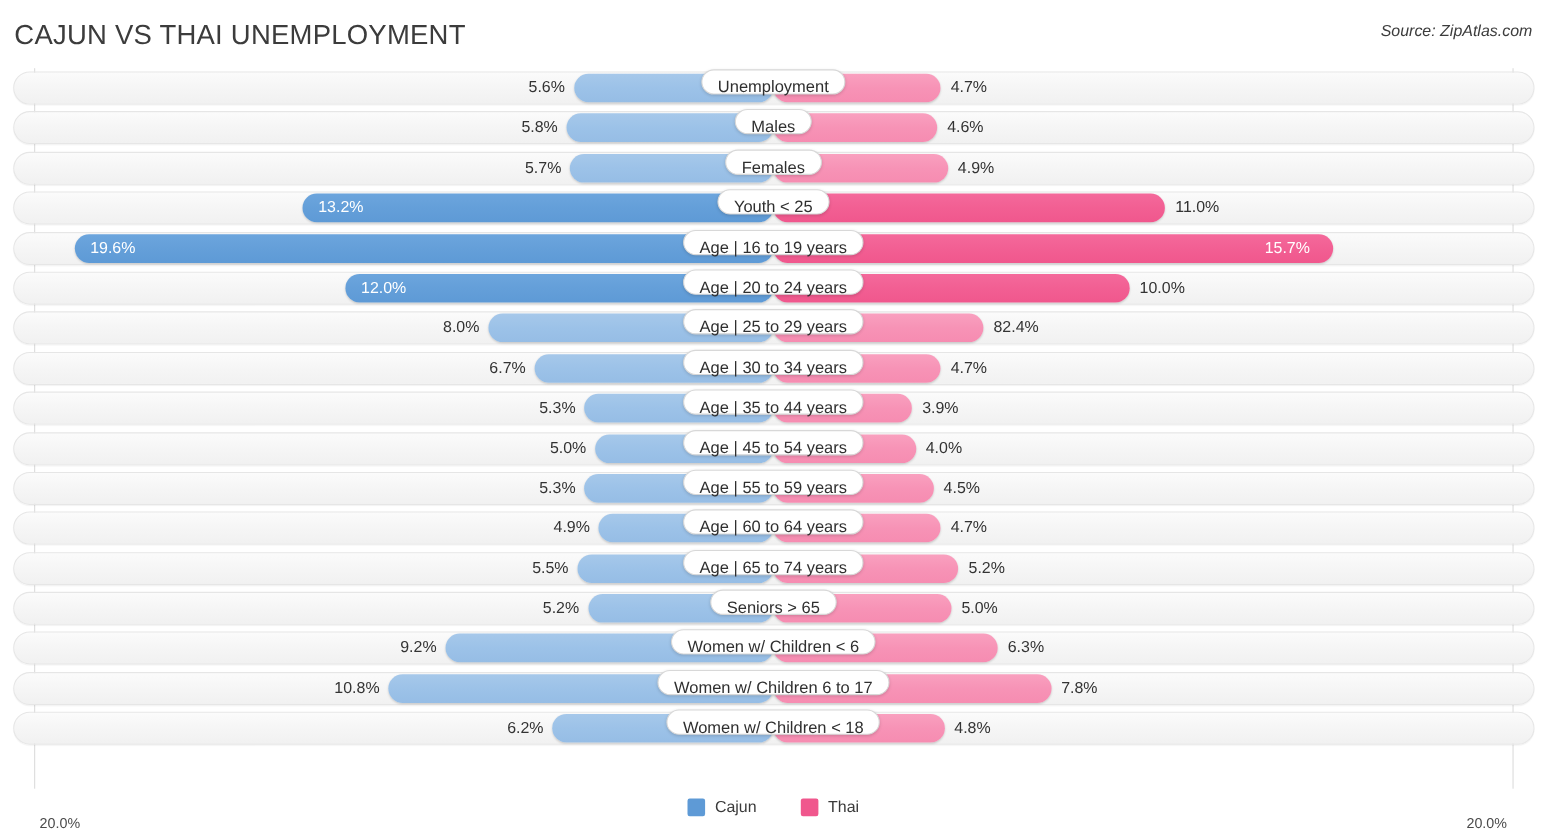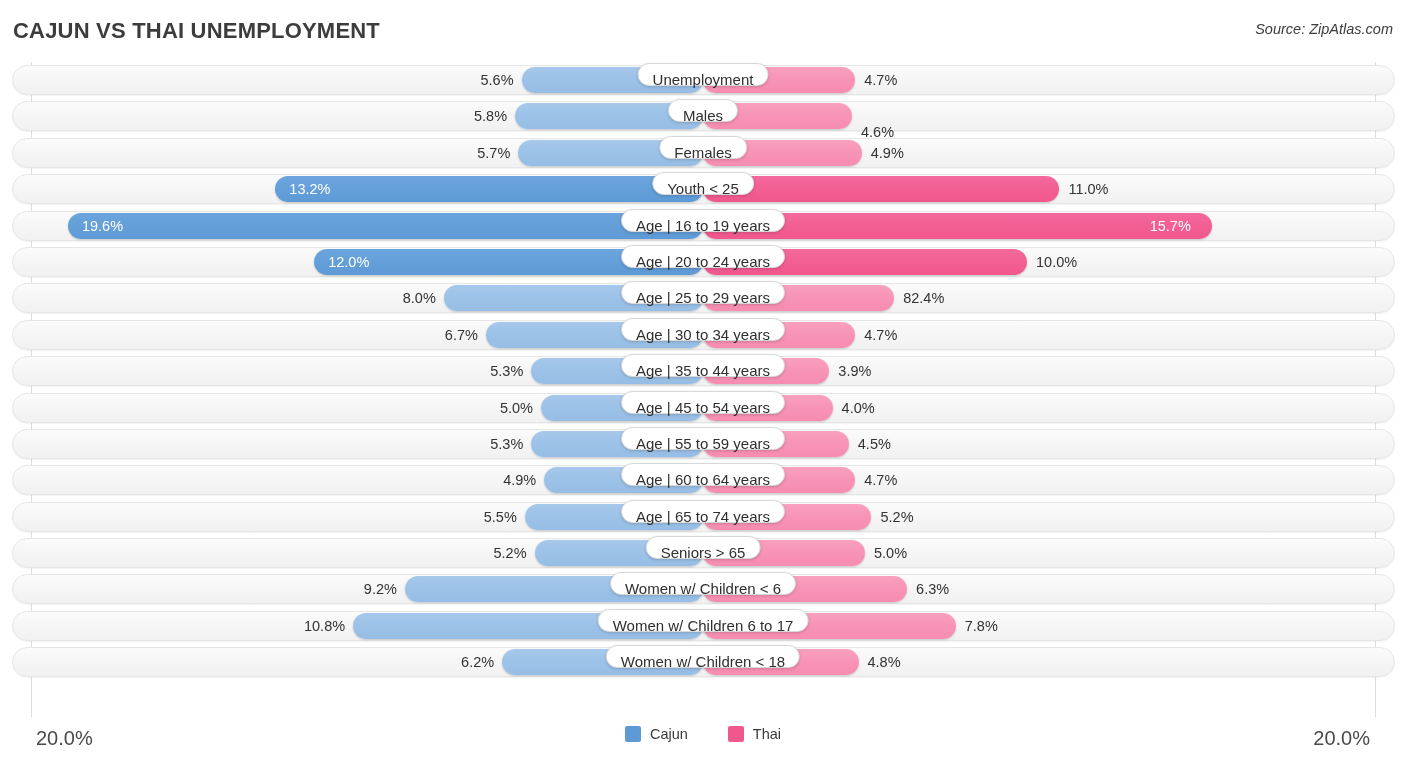--- a/index.html
+++ b/index.html
@@ -19,24 +19,24 @@
 
   
   .header {
     position: absolute;
     top: 0; left: 0; right: 0;
     height: 62px;
   }
   .chart-title {
     position: absolute;
     left: 13px; top: 18px;
-    font-size: 22px;
+    font-size: 25px;
     letter-spacing: 0.2px;
     color: #3c3c3c;
-    font-weight: 700;
+    font-weight: 400;
     white-space: nowrap;
   }
   .source {
     position: absolute;
     right: 13px; top: 21px;
     font-size: 14.5px;
     font-style: italic;
     color: #3c3c3c;
     white-space: nowrap;
   }
@@ -141,22 +141,22 @@
 
   
   .footer {
     position: absolute;
     left: 0; top: 717px;
     width: 1406px;
     height: 40px;
   }
   .axis-label {
     position: absolute;
-    top: 10px;
-    font-size: 20px;
+    top: 24px;
+    font-size: 13px;
     color: #4a4a4a;
     white-space: nowrap;
   }
   .axis-label.left  { left: 36px; }
   .axis-label.right { right: 36px; }
 
   .legend {
     position: absolute;
     left: 0; right: 0; top: 9px;
     display: flex;
@@ -202,21 +202,21 @@
             <div class="val" style="left: 864.28px;">4.7%</div>
           </div>
           <div class="pill">Unemployment</div>
         </div>
         <div class="row">
           <div class="track"></div>
           <div class="bars">
             <div class="bar left" style="left: 515.08px; width: 187.92px;"></div>
             <div class="val" style="right: 898.92px;">5.8%</div>
             <div class="bar right" style="left: 703px; width: 149.04px;"></div>
-            <div class="val" style="left: 861.04px; margin-top: 16px;">4.6%</div>
+            <div class="val" style="left: 861.04px;">4.6%</div>
           </div>
           <div class="pill">Males</div>
         </div>
         <div class="row">
           <div class="track"></div>
           <div class="bars">
             <div class="bar left" style="left: 518.32px; width: 184.68px;"></div>
             <div class="val" style="right: 895.68px;">5.7%</div>
             <div class="bar right" style="left: 703px; width: 158.76px;"></div>
             <div class="val" style="left: 870.76px;">4.9%</div>

